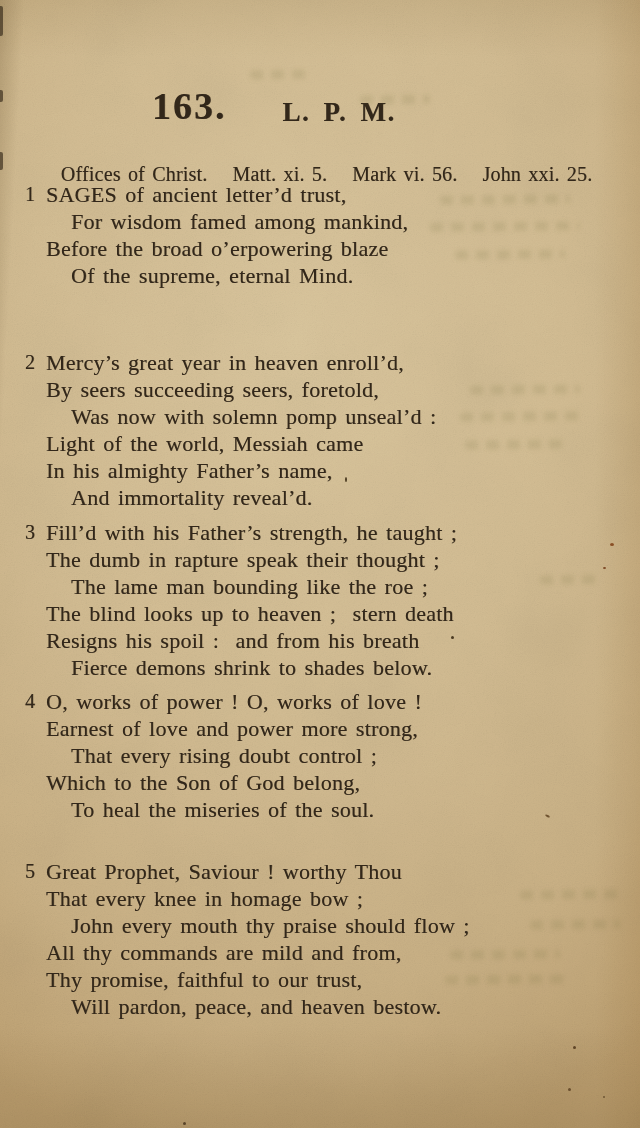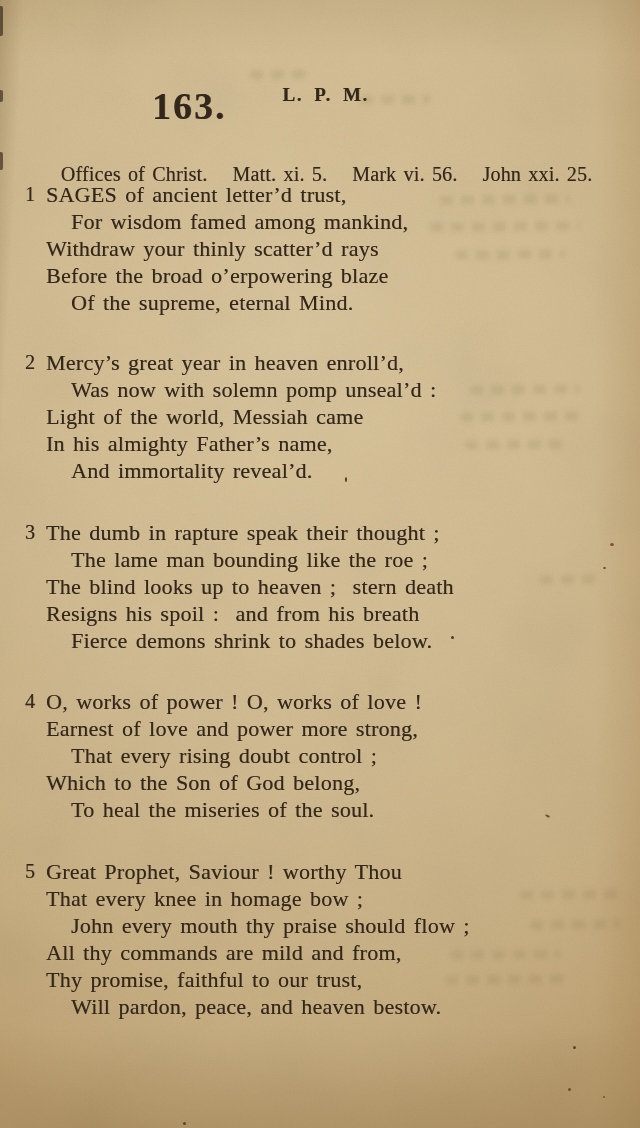--- a/index.html
+++ b/index.html
@@ -13,24 +13,24 @@
       linear-gradient(93deg, rgba(90,66,30,.22) 0%, rgba(90,66,30,0) 3.5%),
       linear-gradient(0deg, rgba(110,82,38,.18) 0%, rgba(110,82,38,0) 9%),
       linear-gradient(270deg, rgba(140,96,36,.14) 0%, rgba(140,96,36,0) 7%),
       linear-gradient(180deg, rgba(120,92,44,.10) 0%, rgba(120,92,44,0) 5%),
       radial-gradient(ellipse 95% 75% at 46% 30%, #dbc79e 0%, #d4be94 45%, #cbb286 78%, #bfa273 100%);
   }
   .ink{ text-shadow:0.4px 0.4px 0.6px rgba(47,36,20,.45); }
 
   .hymn-header{
     position:absolute; left:152px; top:84px;
-    display:flex; align-items:flex-start; gap:56px;
+    display:flex; align-items:flex-end; gap:56px;
   }
   .hymn-number{ font-size:38px; font-weight:bold; letter-spacing:2px; }
-  .hymn-meter{ font-size:19px; font-weight:bold; letter-spacing:1.5px; word-spacing:5px; }
+  .hymn-meter{ font-size:27px; font-weight:bold; letter-spacing:1.5px; word-spacing:5px; }
 
   .scripture{
     position:absolute; left:32px; top:140px;
     font-size:20px; letter-spacing:.2px; word-spacing:2px; white-space:pre;
   }
   .scripture .ref{ margin-left:25px; }
 
   .verse{ position:absolute; left:25px; width:590px; }
   .vnum{ position:absolute; left:0; top:2px; font-size:20px; }
   .vlines{ padding-left:21px; }
@@ -83,40 +83,41 @@
 
   <div class="scripture ink">
     <span>Offices of Christ.</span><span class="ref">Matt. xi. 5.</span><span class="ref">Mark vi. 56.</span><span class="ref">John xxi. 25.</span>
   </div>
 
   <div class="verse ink" style="top:181px">
     <span class="vnum">1</span>
     <div class="vlines">
       <span class="vline">SAGES of ancient letter’d trust,</span>
       <span class="vline indent">For wisdom famed among mankind,</span>
-      <span class="vline">Withdraw your thinly scatter’d rays</span>
       <span class="vline">Before the broad o’erpowering blaze</span>
       <span class="vline indent">Of the supreme, eternal Mind.</span>
     </div>
   </div>
 
   <div class="verse ink" style="top:349px">
     <span class="vnum">2</span>
     <div class="vlines">
       <span class="vline">Mercy’s great year in heaven enroll’d,</span>
+      <span class="vline">By seers succeeding seers, foretold,</span>
       <span class="vline indent">Was now with solemn pomp unseal’d :</span>
       <span class="vline">Light of the world, Messiah came</span>
       <span class="vline">In his almighty Father’s name,</span>
       <span class="vline indent">And immortality reveal’d.</span>
     </div>
   </div>
 
   <div class="verse ink" style="top:519px">
     <span class="vnum">3</span>
     <div class="vlines">
+      <span class="vline">Fill’d with his Father’s strength, he taught ;</span>
       <span class="vline">The dumb in rapture speak their thought ;</span>
       <span class="vline indent">The lame man bounding like the roe ;</span>
       <span class="vline">The blind looks up to heaven ;  stern death</span>
       <span class="vline">Resigns his spoil :  and from his breath</span>
       <span class="vline indent">Fierce demons shrink to shades below.</span>
     </div>
   </div>
 
   <div class="verse ink" style="top:688px">
     <span class="vnum">4</span>

